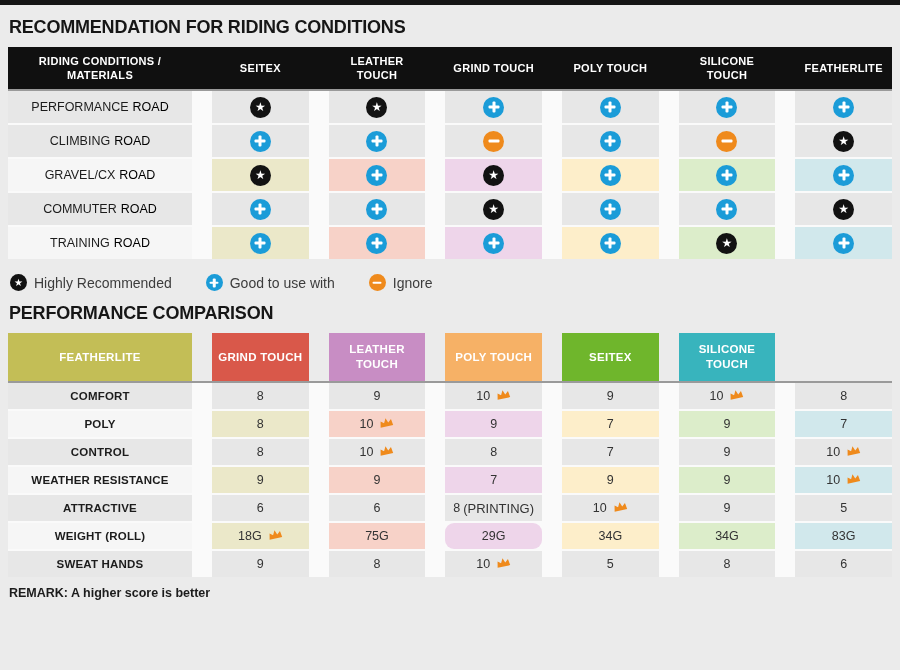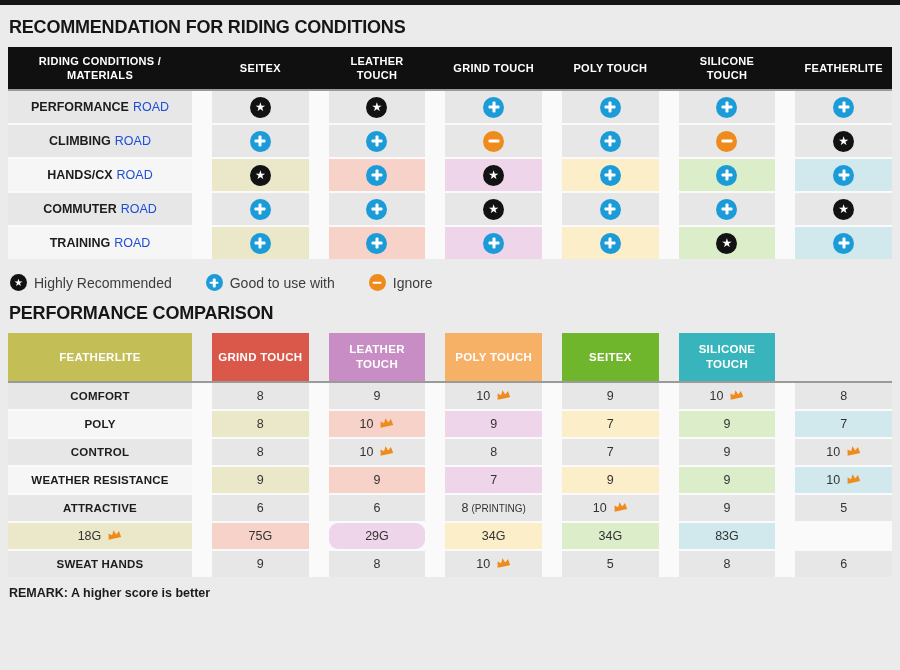--- a/index.html
+++ b/index.html
@@ -29,22 +29,22 @@
   .t1-header{background:#101010; height:42px; align-items:center;}
   .t1-header .hcell{
     color:#fff; font-size:11px; font-weight:bold; letter-spacing:0.3px;
     text-align:center; white-space:pre-line; line-height:1.3;
   }
   .hdr-divider{height:2px; background:#fdfdfd; border-bottom:2px solid #9a9a9a;}
   .tbody{background:var(--gap);}
   .t1row{height:32px; margin-bottom:2px;}
   .t1row>div{background:var(--rowbg); display:flex; align-items:center; justify-content:center;}
   .t1row .lcell.lite{background:var(--litebg);}
-  .lcell .b{font-weight:bold; font-size:12.5px;}
-  .lcell .rsuf{font-size:12.5px; margin-left:4px; color:#1d4ed8;}
+  .lcell .b{font-weight:normal; font-size:12.5px;}
+  .lcell .rsuf{font-size:12.5px; margin-left:4px; color:#000000;}
 
   
   .disc{width:21px; height:21px; border-radius:50%; position:relative; display:inline-flex;
         align-items:center; justify-content:center; flex:0 0 auto;}
   .ic-plus{background:var(--blue);}
   .ic-minus{background:var(--orange);}
   .ic-star{background:var(--ink);}
   .ic-plus::before,.ic-plus::after,.ic-minus::before{
     content:""; position:absolute; background:#fff; left:50%; top:50%;
     transform:translate(-50%,-50%); border-radius:1px;
@@ -69,21 +69,21 @@
     display:flex; align-items:center; justify-content:center;
     color:#fff; font-size:11.5px; font-weight:bold; letter-spacing:0.3px;
     text-align:center; white-space:pre-line; line-height:1.3;
   }
   .t2-header .hfirst2{background:#d9d9d9; color:#111;}
   .t2row{height:26px; margin-bottom:2px;}
   .t2row>div{background:var(--rowbg); display:flex; align-items:center; justify-content:center;}
   .t2row .lcell2{font-size:11.5px; font-weight:bold; letter-spacing:0.2px;}
   .t2row .lcell2.lite{background:var(--litebg);}
   .vcell .val{font-size:12.5px; color:#333;}
-  .vcell .note{font-size:10px; color:#333; margin-left:3px;}
+  .vcell .note{font-size:13px; color:#333; margin-left:3px;}
   .crown{display:inline-flex; margin-left:6px; transform:rotate(-12deg) translateY(-2px);
          color:var(--orange);}
   .remark{font-size:12.5px; font-weight:bold; color:#1c1c1c; margin:9px 0 0 1px;}
 </style>
 </head>
 <body style="background: rgb(235, 235, 235);">
 
 <div class="topbar" style="background: rgb(21, 21, 21);"></div>
 <div class="content">
 
@@ -145,21 +145,21 @@
           </div>
           <div class="icell">
             <span class="disc ic-minus"></span>
           </div>
           <div class="icell">
             <span class="disc ic-star"></span>
           </div>
         </div>
         <div class="trow t1row grid-row">
           <div class="lcell lite">
-            <span class="b">HANDS/CX</span>
+            <span class="b">GRAVEL/CX</span>
             <span class="rsuf">ROAD</span>
           </div>
           <div class="icell" style="background: rgb(235, 232, 201);">
             <span class="disc ic-star"></span>
           </div>
           <div class="icell" style="background: rgb(247, 210, 200);">
             <span class="disc ic-plus"></span>
           </div>
           <div class="icell" style="background: rgb(238, 213, 234);">
             <span class="disc ic-star"></span>
@@ -388,20 +388,21 @@
             </span>
           </div>
           <div class="vcell">
             <span class="val">9</span>
           </div>
           <div class="vcell">
             <span class="val">5</span>
           </div>
         </div>
         <div class="trow t2row grid-row">
+          <div class="lcell2 lite">WEIGHT (ROLL)</div>
           <div class="vcell" style="background: rgb(235, 232, 201);">
             <span class="val">18G</span>
             <span class="crown">
               <svg viewBox="0 0 24 18" width="15" height="11" aria-hidden="true">
                 <path d="M1.5 15.5 L3.5 5.5 L8.5 9.5 L12.5 2 L15.5 9.5 L21 5 L22.5 15.5 Z" fill="currentColor"></path>
               </svg>
             </span>
           </div>
           <div class="vcell" style="background: rgb(247, 210, 200);">
             <span class="val">75G</span>

